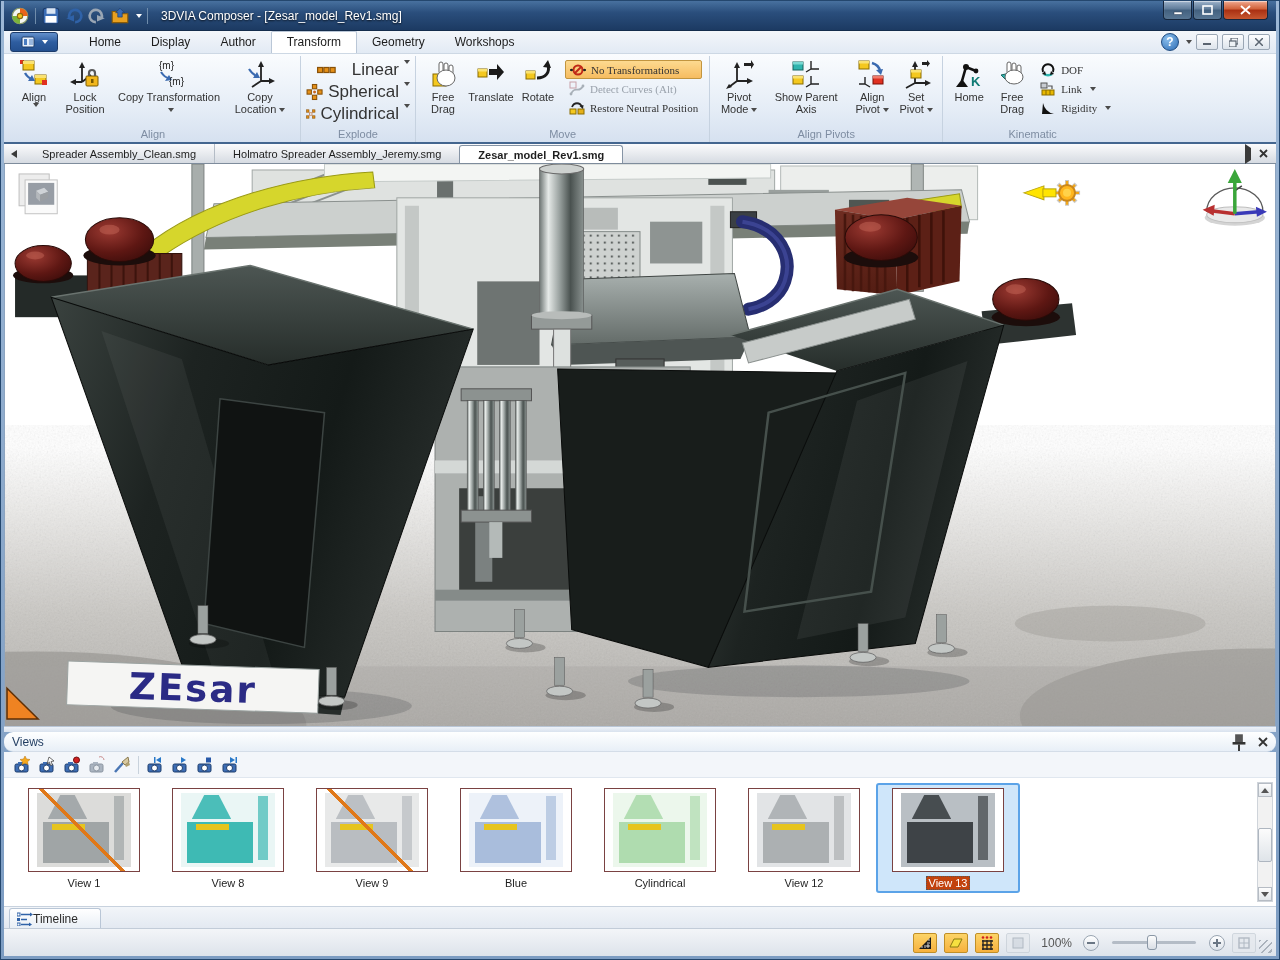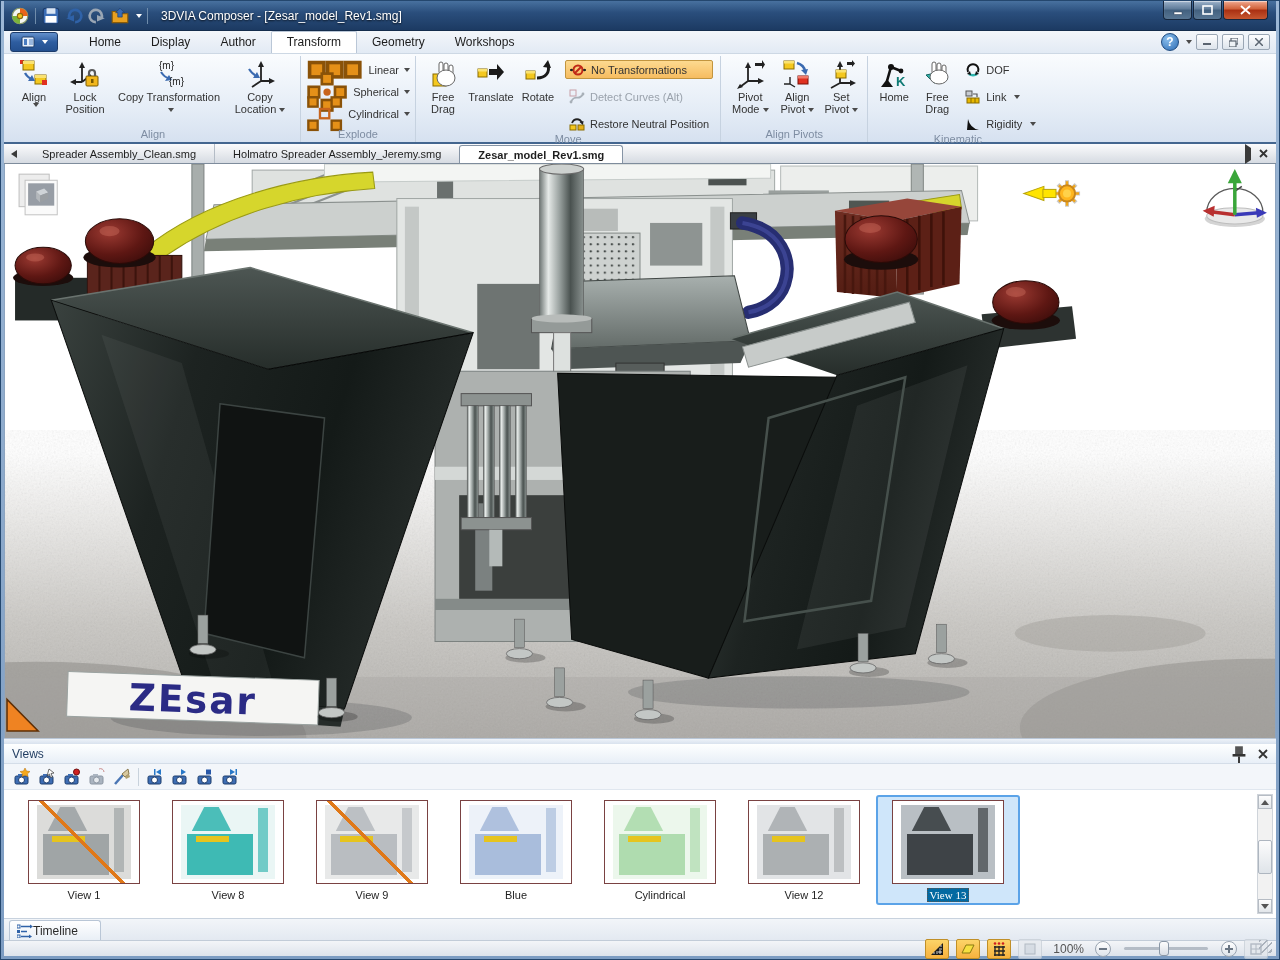--- a/index.html
+++ b/index.html
@@ -36,54 +36,54 @@
   
   .ribbon{height:90px;background:linear-gradient(#fafcfe,#e4ecf6 65%,#d6e1f0);display:flex;align-items:stretch;
     padding:2px 0 0 2px;border-bottom:2px solid #44668f;}
   .rgroup{display:flex;flex-direction:column;padding:0 5px;}
   .rgroup+.rgroup{border-left:1px solid #c6d2e0;}
   .gbody{flex:1;display:flex;align-items:flex-start;}
   .glabel{text-align:center;font-size:11px;color:#7e8da2;padding:0 0 2px;}
   .bigbtn{display:flex;flex-direction:column;align-items:center;padding:3px 4px 0;font-size:11px;color:#333;
     line-height:1.12;text-align:center;cursor:default;}
   .bigbtn svg{width:30px;height:30px;margin-bottom:2px;}
-  .stack{display:flex;flex-direction:column;gap:8px;margin:4px 2px 0 6px;}
+  .stack{display:flex;flex-direction:column;gap:0;margin:4px 2px 0 6px;font-family:Liberation Serif, serif;}
   .srow{display:flex;align-items:center;gap:5px;font-size:11px;color:#333;height:19px;padding:0 4px;cursor:default;}
   .srow svg{width:16px;height:16px;flex:none;}
   .srow.hl{background:linear-gradient(#fdda90,#f6bc60);border:1px solid #c2953f;border-radius:2px;}
   .srow.dis{color:#9aa2ac;}
-  .exrow{display:flex;align-items:center;gap:5px;font-size:11px;color:#333;height:20px;width:104px;}
+  .exrow{display:flex;gap:5px;font-size:17px;color:#333;height:20px;width:104px;}
   .exrow .car{margin-left:auto;}
   
   .doctabs{height:20px;background:linear-gradient(#fbfbfc,#d6dbe2);display:flex;align-items:stretch;font-size:11px;
     color:#1e1e1e;border-bottom:1px solid #7e8c9c;position:relative;}
   .tnav{width:20px;display:flex;align-items:center;justify-content:center;}
   .tri-l{width:0;height:0;border-top:4px solid transparent;border-bottom:4px solid transparent;border-right:6px solid #3a3a3a;}
   .tri-r{width:0;height:0;border-top:4px solid transparent;border-bottom:4px solid transparent;border-left:6px solid #3a3a3a;}
   .dtab{display:flex;align-items:center;padding:8px 18px;}
   .dtab+.dtab{border-left:1px solid #b4bcc6;}
   .dtab.active{background:#fff;font-weight:bold;border:1px solid #8694a5;border-bottom:none;border-radius:3px 3px 0 0;margin-top:1px;}
   .doc-right{margin-left:auto;display:flex;align-items:center;gap:8px;padding-right:8px;}
   
   .viewport{flex:1;position:relative;background:#fff;overflow:hidden;border-left:1px solid #8ca4c0;border-right:1px solid #8ca4c0;}
   .viewport svg{position:absolute;inset:0;width:100%;height:100%;}
   
   .splitter{height:6px;background:linear-gradient(#eef3f9,#d9e2ee);border-top:1px solid #b9c6d6;}
   .vhead{height:20px;display:flex;align-items:center;padding:0 8px;background:linear-gradient(#feffff,#e8eff7);
-    border-bottom:1px solid #d4dde8;font-size:12px;color:#1e3a5f;}
+    border-bottom:1px solid #d4dde8;font-size:12px;color:#1e3a5f;border-radius:9px;}
   .vhead .right{margin-left:auto;display:flex;gap:10px;align-items:center;}
   .vtools{height:26px;display:flex;align-items:center;gap:7px;padding:0 9px;background:#f3f6fa;border-bottom:1px solid #e0e7ef;}
   .ticon{width:18px;height:18px;}
   .vsep{width:1px;height:18px;background:#c8d2dc;}
   .thumbs{height:128px;background:#fff;display:flex;align-items:flex-start;padding:5px 22px 0 8px;position:relative;}
   .thumb{width:144px;display:flex;flex-direction:column;align-items:center;padding:3px 0 2px;border:2px solid transparent;}
   .thumb.selected{background:#cfe6fa;border:2px solid #5ba3e8;border-radius:3px;}
   .timg{width:112px;height:84px;border:1px solid #7a4242;background:#fff;position:relative;overflow:hidden;}
   .tlabel{font-size:11px;margin-top:5px;color:#1e1e1e;}
-  .selected .tlabel span{background:#0369a1;color:#fff;border:1px dotted #555;padding:0 2px;font-family:Liberation Serif, serif;}
+  .selected .tlabel span{background:#c2410c;color:#fff;border:1px dotted #555;padding:0 2px;}
   .m-frame{position:absolute;left:7%;top:5%;width:86%;height:90%;background:var(--tint,#eee);}
   .m-hood{position:absolute;left:17%;top:7%;width:36%;height:30%;background:var(--body,#999);
     clip-path:polygon(32% 0,68% 0,100% 100%,0 100%);opacity:.85;}
   .m-col{position:absolute;right:14%;top:9%;width:9%;height:78%;background:var(--body,#999);opacity:.65;}
   .m-body{position:absolute;left:13%;top:40%;width:60%;height:50%;background:var(--body,#999);opacity:.92;}
   .m-stripe{position:absolute;left:21%;top:43%;width:30%;height:7%;background:#e6c41e;}
   .thumb.accent .timg::after{content:"";position:absolute;inset:0;
     background:linear-gradient(45deg,transparent 47.5%,#e07818 47.5%,#e07818 50.5%,transparent 50.5%);}
   .vscroll{position:absolute;right:3px;top:4px;bottom:4px;width:16px;background:#f2f2f2;border:1px solid #cfd4da;
     display:flex;flex-direction:column;justify-content:space-between;align-items:center;}
@@ -91,22 +91,22 @@
     display:flex;align-items:center;justify-content:center;}
   .vthumb{position:absolute;top:38%;left:0;width:14px;height:34px;background:linear-gradient(#fcfcfc,#dfe4e9);
     border:1px solid #aeb6c0;border-radius:2px;}
   .tri-u{width:0;height:0;border-left:4px solid transparent;border-right:4px solid transparent;border-bottom:5px solid #555;}
   .tri-d{width:0;height:0;border-left:4px solid transparent;border-right:4px solid transparent;border-top:5px solid #555;}
   
   .tlbar{height:22px;background:linear-gradient(#f2f5f9,#e3e9f1);border-top:1px solid #c8d2de;display:flex;
     align-items:flex-end;padding-left:5px;}
   .tltab{display:flex;align-items:center;height:20px;padding:0 22px 0 7px;font-size:12px;color:#2a2a2a;
     background:linear-gradient(#ffffff,#e9eff6);border:1px solid #b9c6d6;border-bottom:none;border-radius:3px 3px 0 0;}
-  .statusbar{height:16px;background:linear-gradient(#f3f5f8,#dde3eb);border-top:1px solid #c2ccd8;display:flex;
-    align-items:center;justify-content:flex-end;gap:7px;padding-right:8px;position:relative;}
+  .statusbar{height:28px;background:linear-gradient(#f3f5f8,#dde3eb);border-top:1px solid #c2ccd8;display:flex;
+    align-items:center;justify-content:flex-end;gap:7px;padding-right:20px;position:relative;}
   .sbtn{width:24px;height:20px;border-radius:2px;display:flex;align-items:center;justify-content:center;}
   .sbtn.on{background:linear-gradient(#fcd468,#f7b13e);border:1px solid #c08f28;}
   .sbtn.dis{background:#e4e8ed;border:1px solid #c4ccd4;opacity:.7;}
   .zoomlabel{font-size:12px;color:#555;margin:0 4px;}
   .circlebtn{width:16px;height:16px;border-radius:50%;border:1px solid #9aa5b2;background:linear-gradient(#fff,#dde3ea);
     display:flex;align-items:center;justify-content:center;}
   .slider{width:84px;height:3px;background:#b4bcc6;border-radius:2px;position:relative;margin:0 6px;}
   .sliderthumb{position:absolute;left:42%;top:-6px;width:10px;height:15px;background:linear-gradient(#fdfdfd,#d9dee5);
     border:1px solid #8a97a6;border-radius:3px;}
   .grip{position:absolute;right:4px;bottom:3px;width:13px;height:13px;
@@ -369,20 +369,31 @@
       <div class="gbody">
         <div class="bigbtn" style="width:48px">
           <svg viewBox="0 0 30 30">
             <path d="M13 22 V7 M13 22 H26 M13 22 L5 28" stroke="#222" stroke-width="1.8" fill="none"></path>
             <polygon points="13,3 10,9 16,9" fill="#222"></polygon>
               <polygon points="29,22 23,19 23,25" fill="#222"></polygon>
               <polygon points="2,30 8,28 5,25" fill="#222"></polygon>
             <polygon points="20,4 27,4 27,1 30,5.5 27,10 27,7 20,7" fill="#222"></polygon>
           </svg>
           <span><span>Pivot Mode</span><span class="car"></span></span>
+        </div>
+        <div class="bigbtn" style="width:86px">
+          <svg viewBox="0 0 30 30">
+            <rect x="2" y="3" width="10" height="8" fill="#2fb4ae" stroke="#16645f"></rect>
+              <rect x="2" y="3" width="10" height="2.5" fill="#7ad8d2"></rect>
+            <rect x="2" y="17" width="10" height="8" fill="#f4c81f" stroke="#8a6d00"></rect>
+              <rect x="2" y="17" width="10" height="2.5" fill="#f9e272"></rect>
+            <path d="M20 10 V2 M20 10 H28 M20 10 L15 13" stroke="#222" stroke-width="1.4" fill="none"></path>
+            <path d="M20 25 V17 M20 25 H28 M20 25 L15 28" stroke="#222" stroke-width="1.4" fill="none"></path>
+          </svg>
+          <span>Show Parent Axis</span>
         </div>
         <div class="bigbtn" style="width:46px">
           <svg viewBox="0 0 30 30">
             <rect x="2" y="2" width="10" height="8" fill="#f4c81f" stroke="#8a6d00"></rect>
               <rect x="2" y="2" width="10" height="2.5" fill="#f9e272"></rect>
             <path d="M15 4 Q22 6 23 12" stroke="#3a6ab0" stroke-width="2.4" fill="none"></path>
               <polygon points="24,16 19,11 26,10" fill="#3a6ab0"></polygon>
             <rect x="16" y="17" width="10" height="8" fill="#e03020" stroke="#7a0e06"></rect>
               <rect x="16" y="17" width="10" height="2.5" fill="#f07a6a"></rect>
             <path d="M8 25 V18 M8 25 H2 M8 25 L13 28" stroke="#222" stroke-width="1.4" fill="none"></path>

